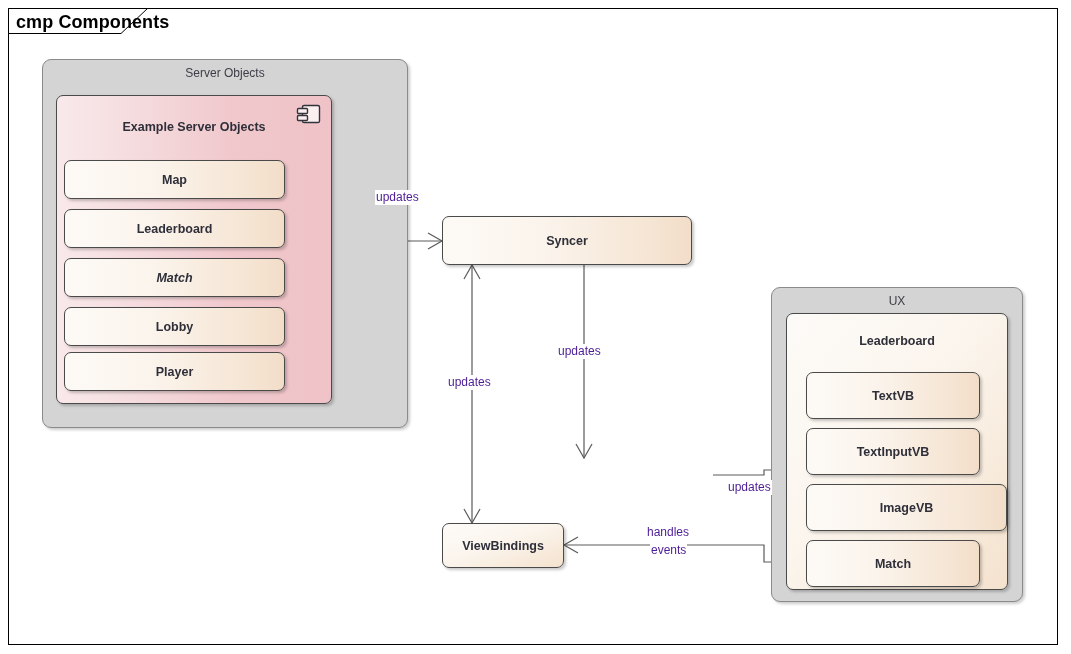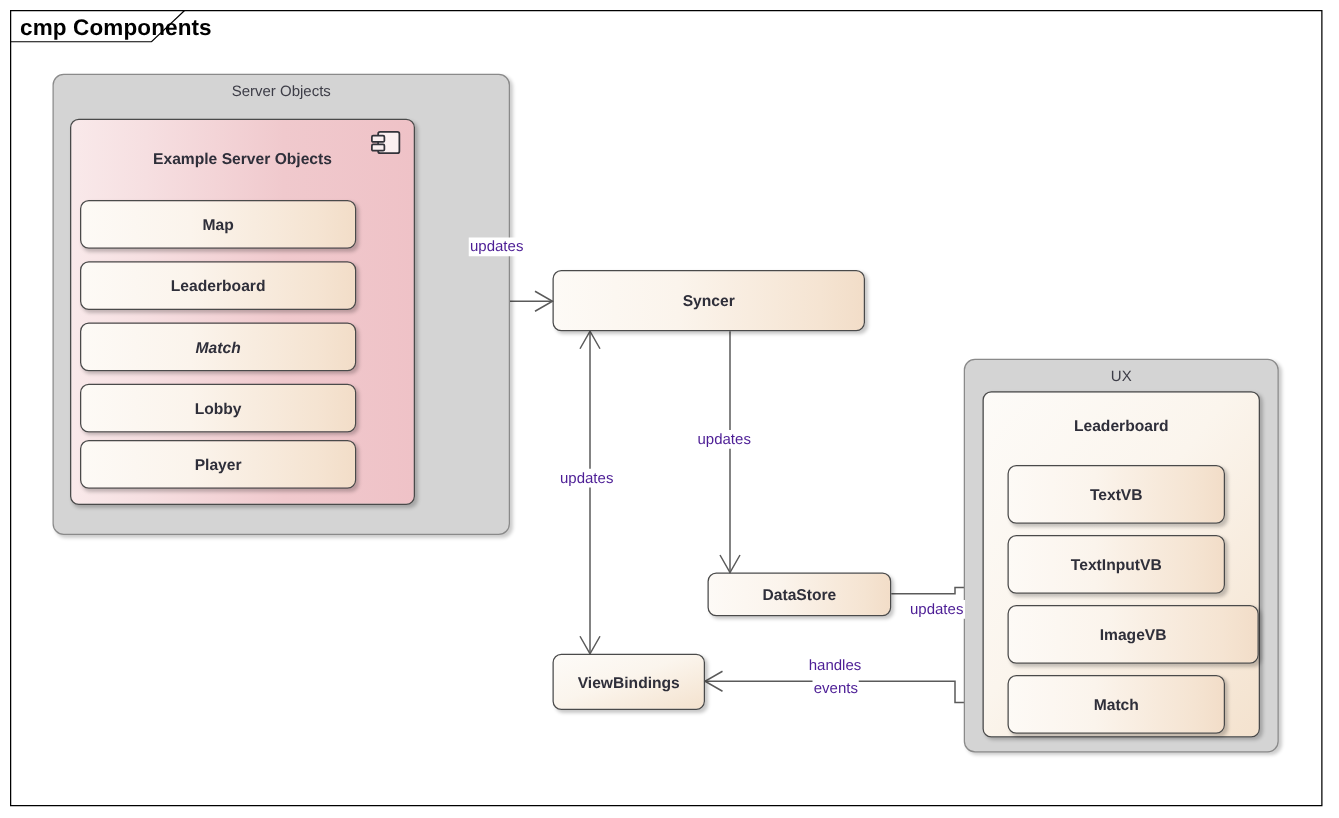--- a/index.html
+++ b/index.html
@@ -198,23 +198,20 @@
     <div class="cmp-label cmp-label-mid">Lobby</div>
   </div>
   <div class="cmp cmp-tan" style="left:64px; top:352px; width:221px; height:39px;">
     <div class="cmp-label cmp-label-mid">Player</div>
   </div>
 
   <div class="cmp cmp-tan" style="left:442px; top:216px; width:250px; height:49px;">
     <div class="cmp-label cmp-label-mid">Syncer</div>
   </div>
 
-  <div class="cmp cmp-tan" style="left:566px; top:458px; width:147px; height:35px;">
-    <div class="cmp-label cmp-label-mid">DataStore</div>
-  </div>
 
   <div class="cmp cmp-tan-v" style="left:442px; top:523px; width:122px; height:45px;">
     <div class="cmp-label cmp-label-mid">ViewBindings</div>
   </div>
 
   <div class="pkg" style="left:771px; top:287px; width:252px; height:315px;">
     <div class="pkg-title" style="top:6px;">UX</div>
   </div>
 
   <div class="cmp cmp-tan-v" style="left:786px; top:313px; width:222px; height:277px;">

